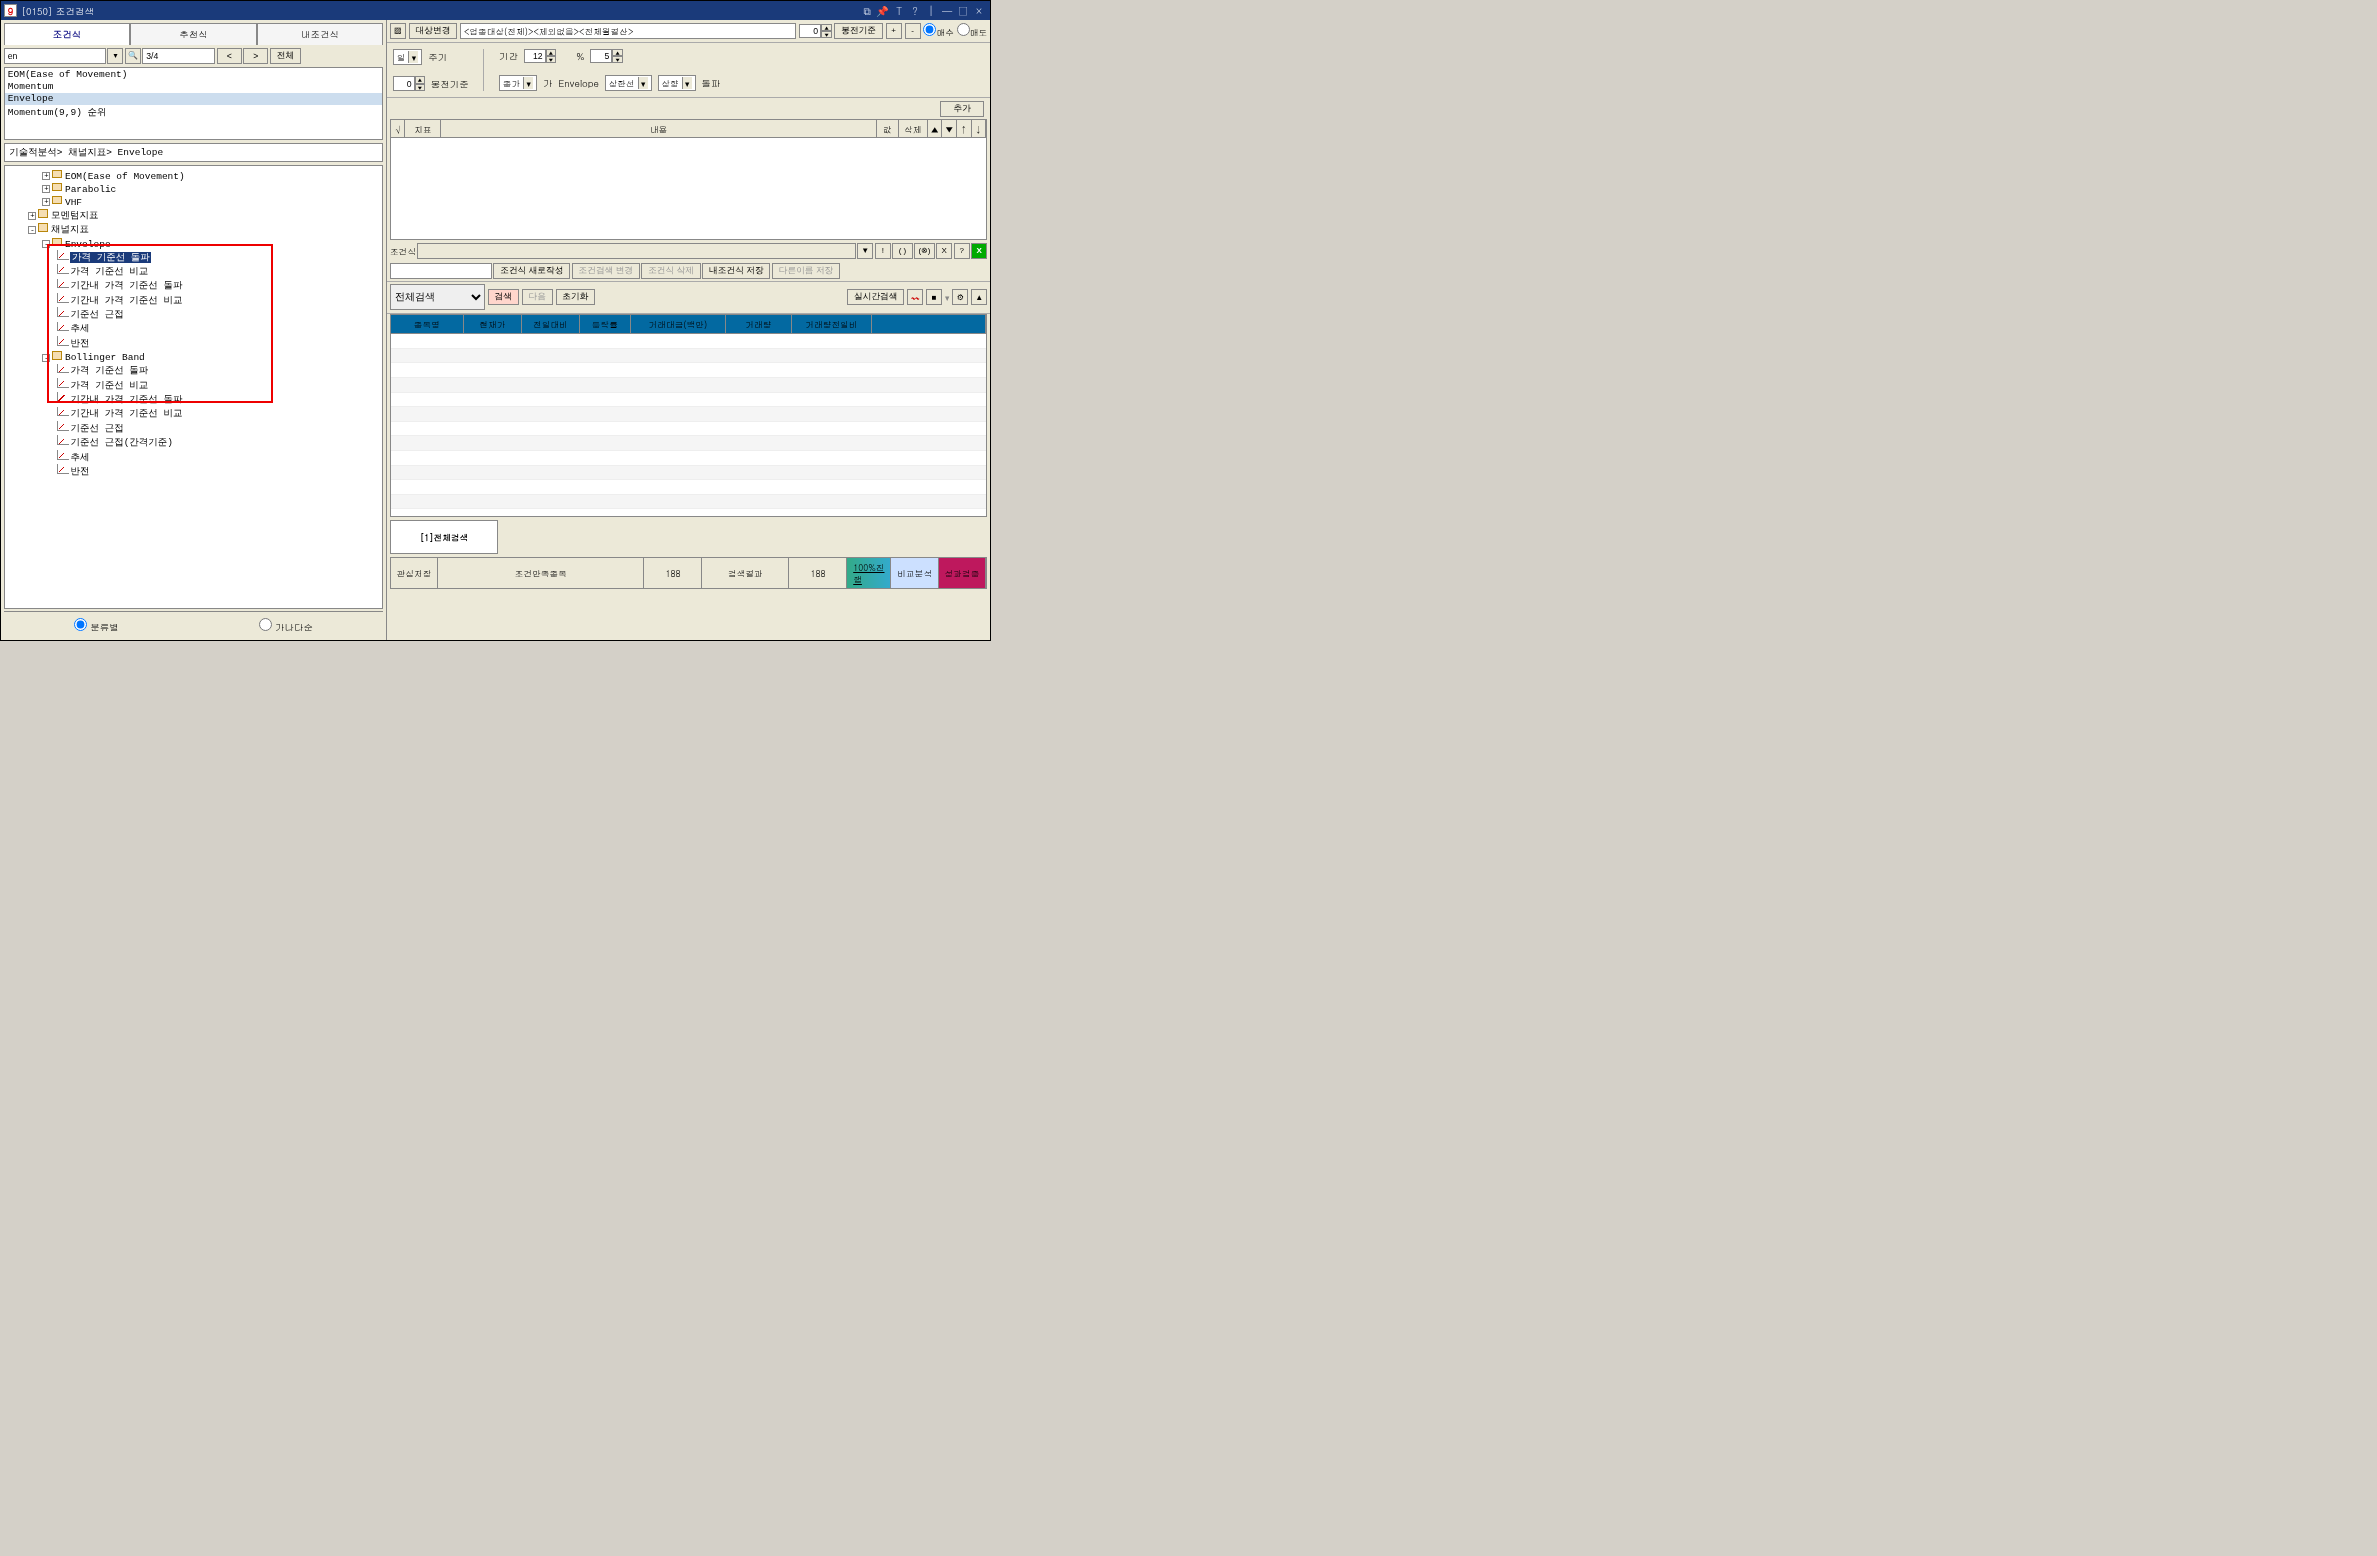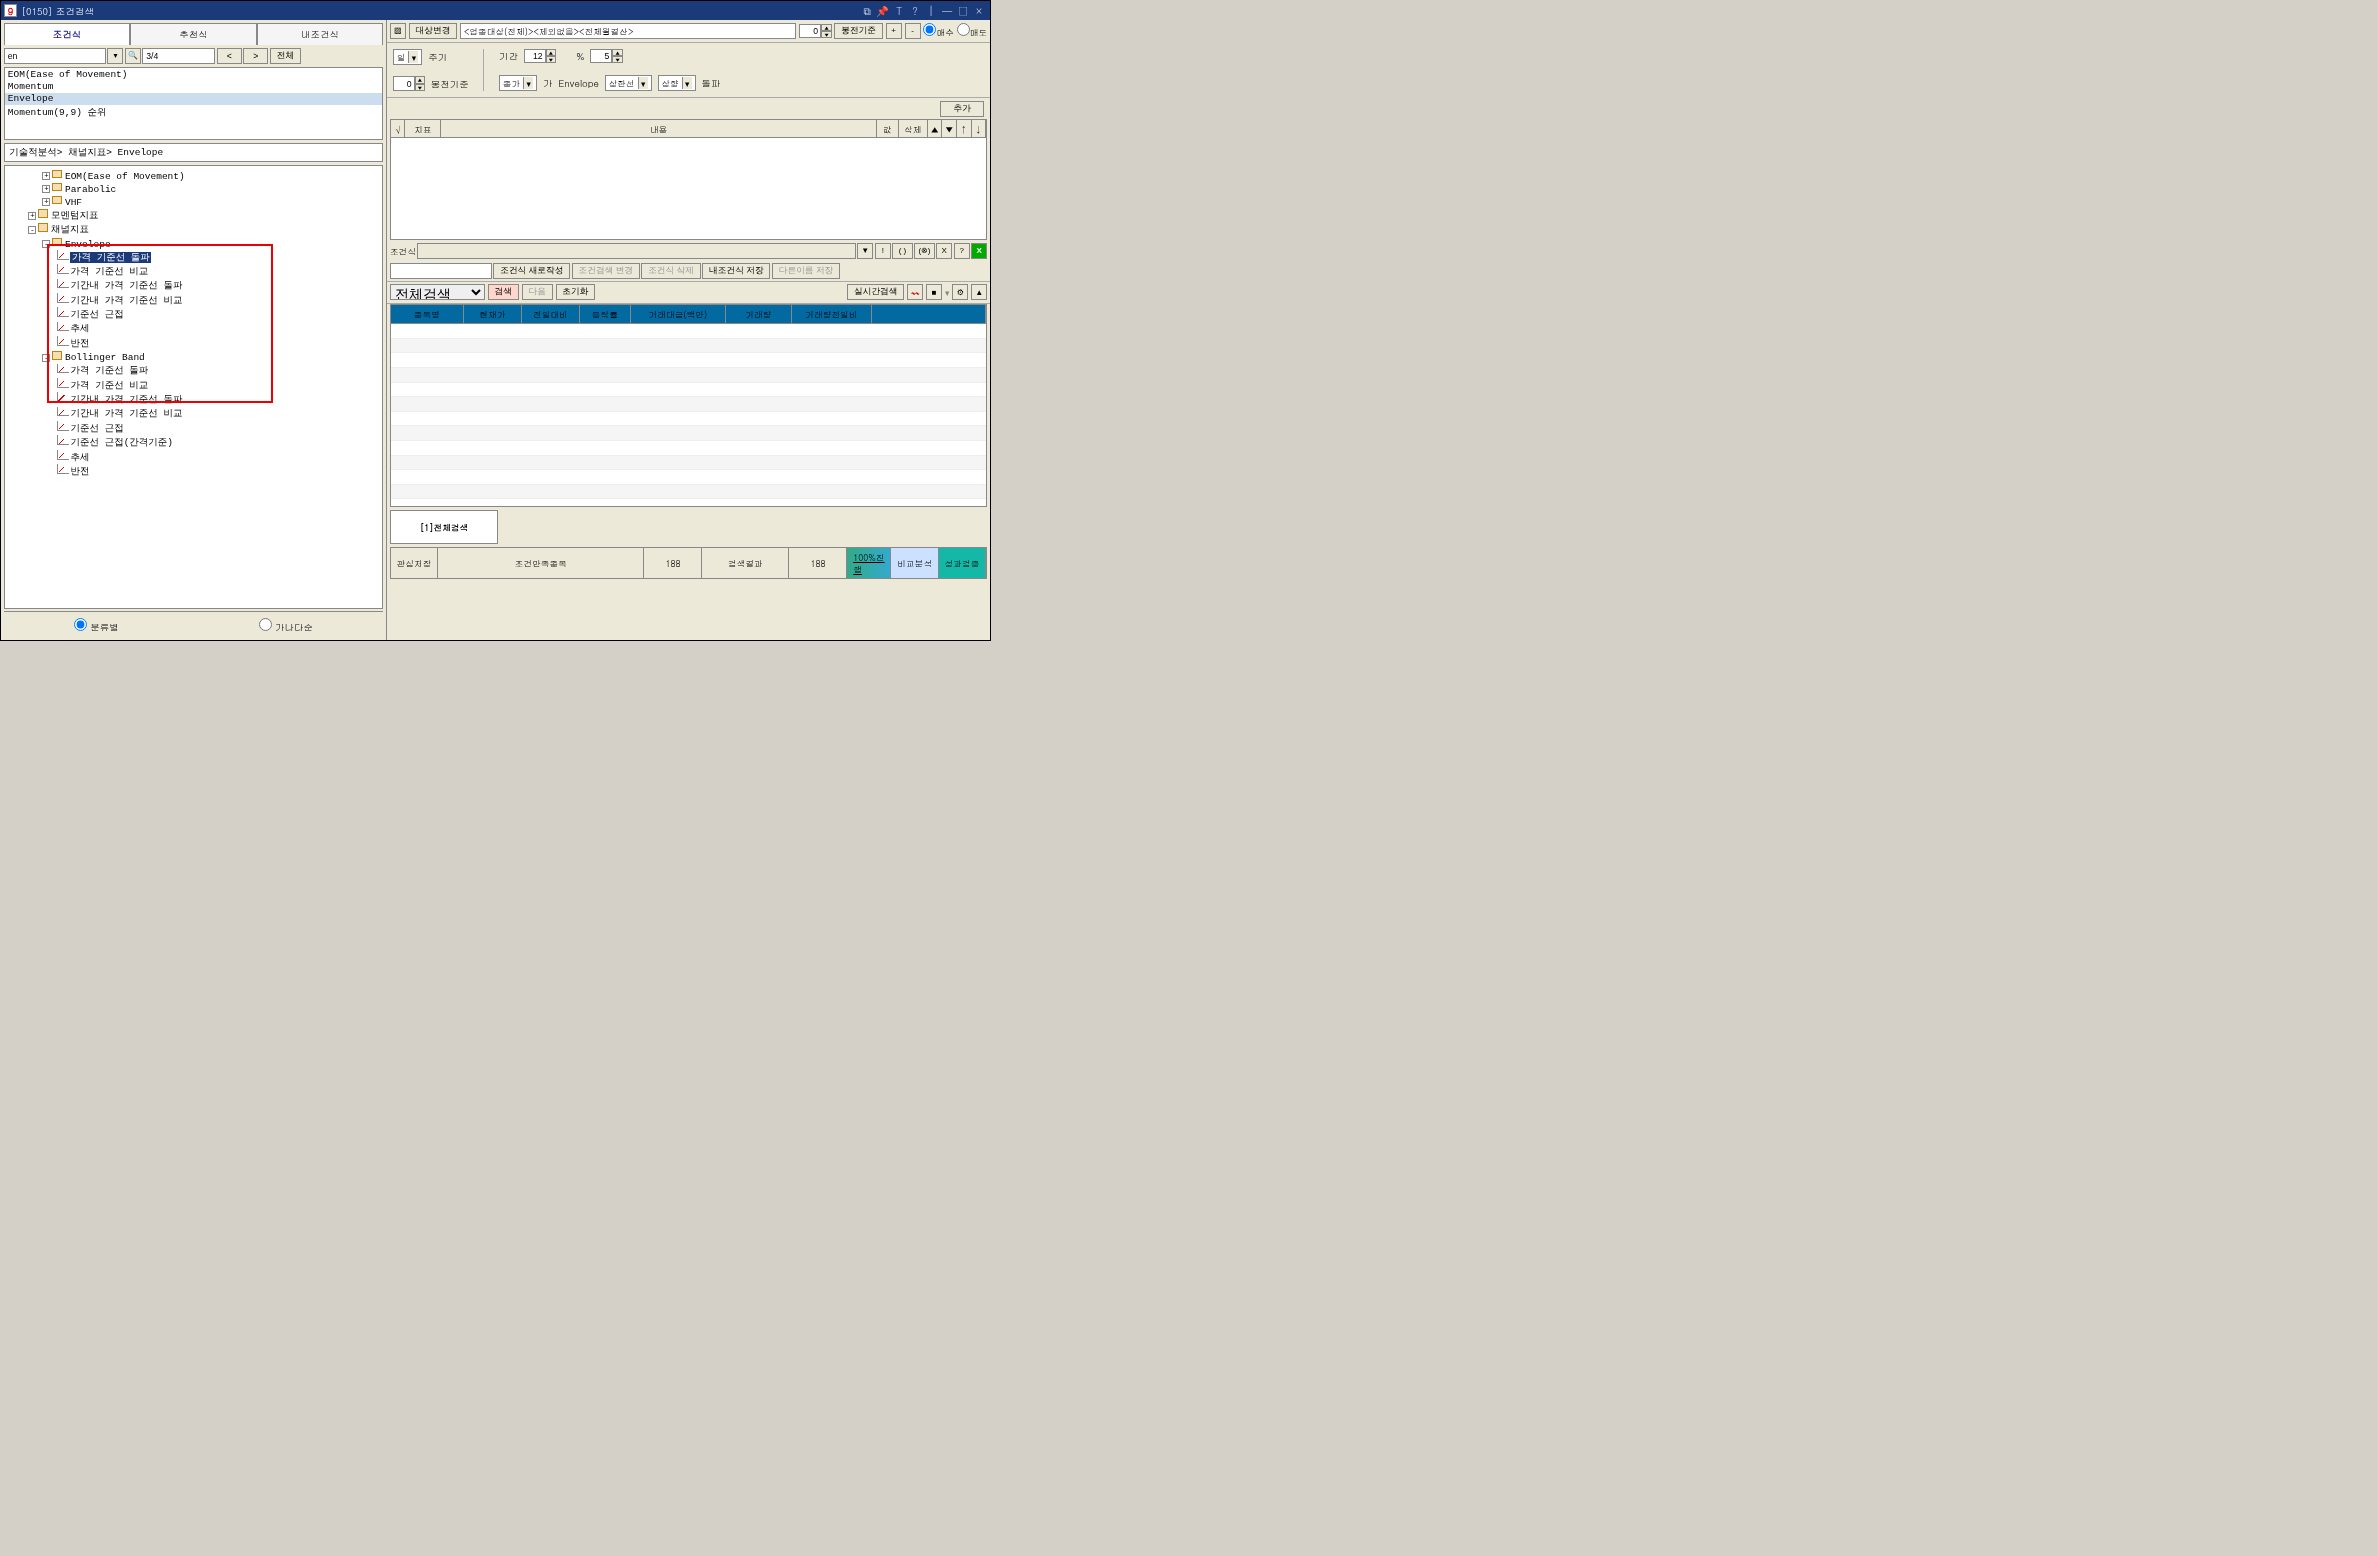--- a/index.html
+++ b/index.html
@@ -344,24 +344,25 @@
 
 .search-ctrl {
   display: flex;
   align-items: center;
   gap: 2.9px;
   padding: 2.9px;
   border-top: 0.7px solid #aaa;
   border-bottom: 0.7px solid #aaa;
 }
 .search-ctrl select {
-  height: 16px;
+  height: 26px;
   border: 0.7px solid #888;
   width: 95px;
-  font-size: 14px;
+  font-size: 10px;
+  font-family: Liberation Mono, monospace;
 }
 .btn.primary { background: #ffd6cc; }
 .btn.disabled { color: #999; }
 
 .result-table {
   margin: 0 2.9px;
   border: 0.7px solid #888;
 }
 .result-table .hdr {
   display: flex;
@@ -410,21 +411,21 @@
   font-size: 8.7px;
 }
 .footer .prog {
   flex: 0 0 44px;
   background: linear-gradient(to right, #3a8 0%, #3ac 100%);
   color: #000;
   justify-content: center;
   text-decoration: underline;
 }
 .footer .btn-blue { background: #cce0ff; cursor: pointer; }
-.footer .btn-pink { background: #14b8a6; cursor: pointer; }
+.footer .btn-pink { background: #be185d; cursor: pointer; }
 </style>
 </head>
 <body>
 
 <div class="window">
 
   <div class="titlebar">
     <span class="logo">9</span>
     <span>[0150] 조건검색</span>
     <span class="spacer"></span>

